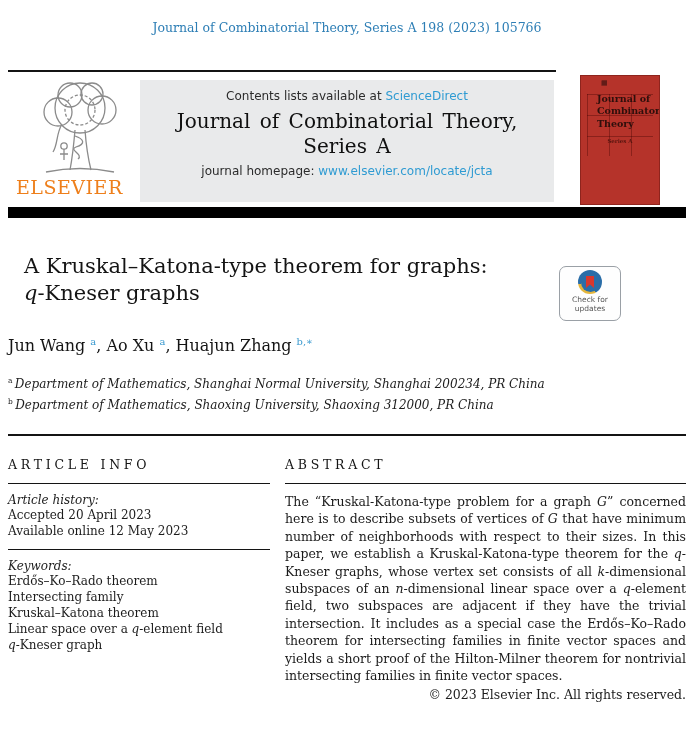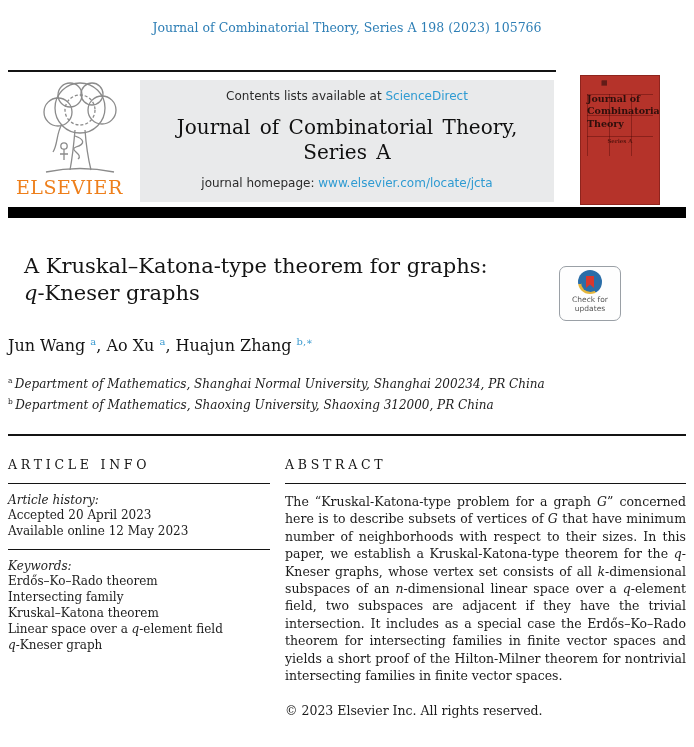--- a/index.html
+++ b/index.html
@@ -12,39 +12,39 @@
     position:absolute; top:20px; left:0; width:100%;
     text-align:center; font-size:12.5px; color:#2d7eb5;
   }
   .top-rule { position:absolute; top:70px; left:8px; width:548px; border-top:2px solid #141414; }
   
   .logo-col { position:absolute; top:80px; left:16px; width:128px; height:122px; text-align:left; }
   .logo-col svg { display:block; margin:0 auto; }
   .elsevier-word { font-size:19px; color:#ee7f1b; letter-spacing:0.5px; margin-top:-2px; }
   .header-box {
     position:absolute; top:80px; left:140px; width:414px; height:122px;
-    background:#e9eaeb; text-align:center; padding:9px 6px 12px;
+    background:#e9eaeb; text-align:center; padding:9px 6px 24px;
     display:flex; flex-direction:column; justify-content:space-between;
   }
   .contents-line, .homepage-line { font-family:"DejaVu Sans", sans-serif; font-size:12px; color:#2b2b2b; }
   .link-blue { color:#2f9bd2; cursor:pointer; }
   .journal-title { font-size:20px; line-height:25px; color:#101010; word-spacing:3px; }
   
   .cover {
     position:absolute; top:75px; left:580px; width:80px; height:130px;
     background:#b5332a; border:1px solid #8e241d; padding:4px 6px; overflow:hidden;
   }
   .cover-grid {
     position:absolute; top:18px; left:6px; width:66px; height:62px;
     background-image:linear-gradient(rgba(60,0,0,0.35) 1px, transparent 1px),
                      linear-gradient(90deg, rgba(60,0,0,0.35) 1px, transparent 1px);
     background-size:22px 21px;
   }
   .cover-emblem { position:relative; font-size:7px; color:#3d1210; line-height:1; margin-left:14px; }
-  .cover-title { position:relative; margin-top:6px; font-size:9.5px; line-height:1.3; color:#2e0f0c; font-weight:bold; }
+  .cover-title { position:relative; margin-top:6px; font-size:9.5px; line-height:1.3; color:#2e0f0c; font-weight:bold;margin-left:10px; }
   .cover-series { position:relative; margin-top:8px; text-align:center; font-size:5.5px; color:#58150f; font-weight:bold; }
   .black-bar { position:absolute; top:207px; left:8px; width:678px; height:11px; background:#000; }
   
   .article-title { position:absolute; top:253px; left:24px; width:520px; font-size:21px; line-height:27px; color:#141414; }
   .badge {
     position:absolute; top:266px; left:559px; width:62px; height:55px;
     background:#fefefe; border:1.5px solid #9aa0a6; border-radius:7px;
     display:flex; flex-direction:column; align-items:center; cursor:pointer;
   }
   .badge-circle {
@@ -65,21 +65,21 @@
   .mid-rule { position:absolute; top:434px; left:8px; width:678px; border-top:2px solid #141414; }
   
   .col-left  { position:absolute; top:457px; left:8px;  width:262px; font-size:12px; }
   .col-right { position:absolute; top:457px; left:285px; width:401px; font-size:12.5px; }
   .col-heading { font-size:12.5px; letter-spacing:0.30em; color:#141414; }
   .col-rule { border-top:1.5px solid #141414; margin-top:11px; }
   .thin-rule { border-top:1.5px solid #141414; margin-top:10px; }
   .hist-label, .kw-label { font-style:italic; margin-top:9px; }
   .hist-line, .kw-line { line-height:16px; }
   .abstract-body { margin-top:9px; text-align:justify; line-height:17.4px; color:#1b1b1b; }
-  .copyright { margin-top:18px; text-align:left; line-height:17.4px; }
+  .copyright { margin-top:2px; text-align:right; line-height:17.4px; }
 </style>
 </head>
 <body>
 
 <div class="page">
 
   <div class="citation">Journal of Combinatorial Theory, Series A 198 (2023) 105766</div>
 
   <div class="top-rule"></div>
 

